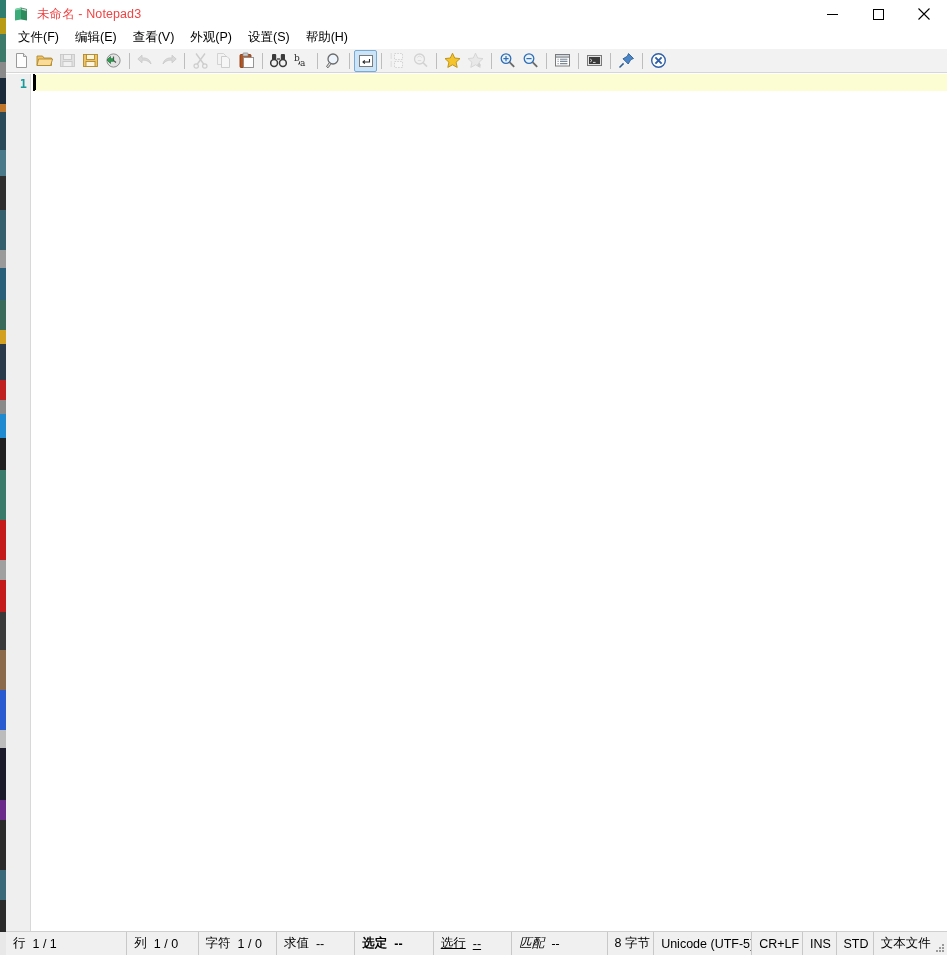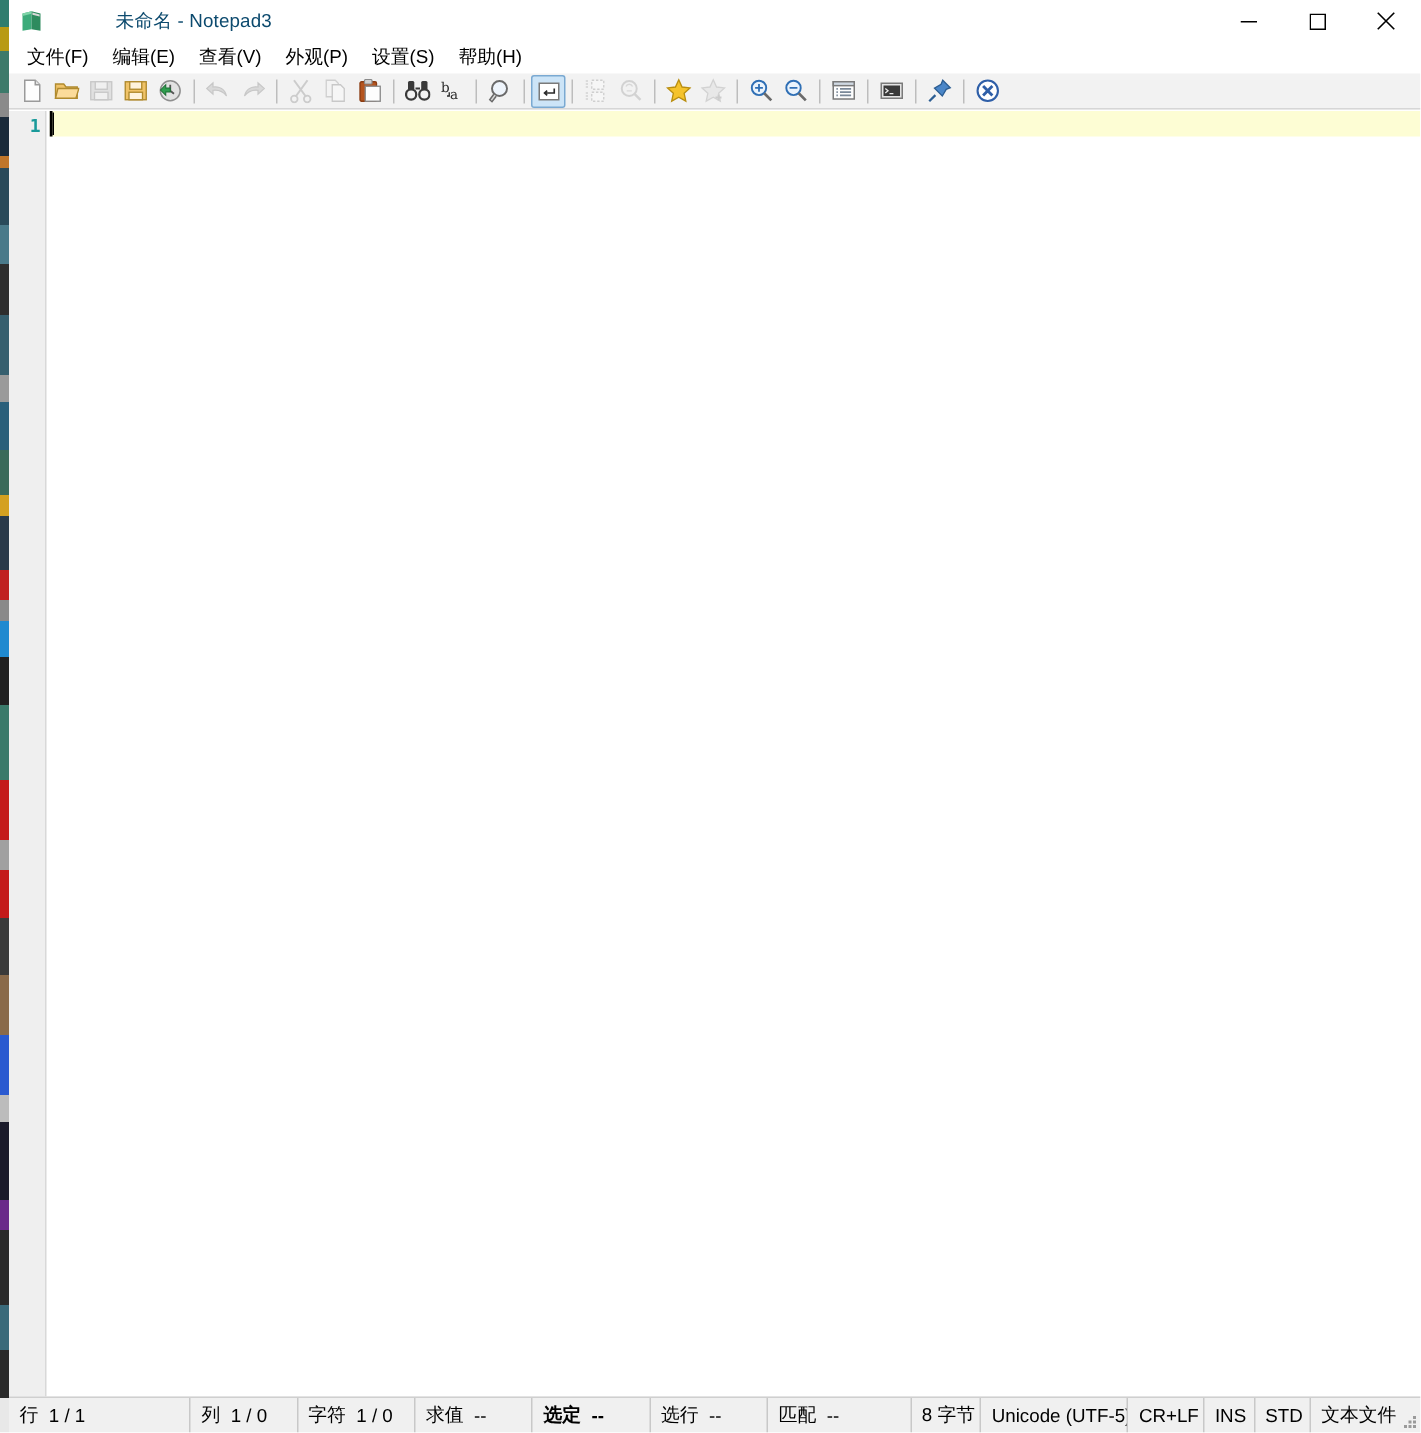--- a/index.html
+++ b/index.html
@@ -68,24 +68,23 @@
     align-items: center;
   }
   #app-icon {
     width: 16px; height: 16px;
     margin-left: 7px; margin-right: 8px;
     flex: 0 0 auto;
     position: relative;
   }
   #title-text {
     font-size: 12.5px;
-    color: #0c4a6e;
+    color: #ef4444;
     white-space: nowrap;
     letter-spacing: 0.1px;
-    margin-left: 40px;
   }
   #window-controls {
     margin-left: auto;
     display: flex;
     height: 28px;
   }
   .win-btn {
     width: 46px; height: 28px;
     display: flex;
     align-items: center;
@@ -94,21 +93,21 @@
   }
   .win-btn svg { display: block; }
 
   
   #menu-bar {
     position: absolute;
     left: 6px; top: 28px;
     width: 941px; height: 21px;
     background: #ffffff;
     display: flex;
-    align-items: center;
+    align-items: flex-end;
     padding-left: 4px;
     box-sizing: border-box;
   }
   .menu-item {
     font-size: 12.5px;
     color: #000000;
     padding: 2px 8px 3px 8px;
     white-space: nowrap;
   }
 
@@ -224,22 +223,22 @@
     box-sizing: border-box;
     overflow: hidden;
   }
   .sb-cell .lbl { margin-right: 7px; }
   .sb-cell .val { }
   #sb-line   { width: 134px; }
   #sb-col    { width: 78px;  }
   #sb-chars  { width: 86px;  }
   #sb-eval   { width: 86px;  }
   #sb-sel    { width: 86px; font-weight: bold;  }
-  #sb-sellines { width: 86px; }
-  #sb-match  { width: 105px; }
+  #sb-sellines { width: 86px; text-decoration: underline; }
+  #sb-match  { width: 105px; font-style: italic; }
   #sb-bytes  { }
   #sb-enc    { }
   #sb-eol    { }
   #sb-mode   { }
   #sb-std    { }
   #sb-ftype  { border-right: none; }
   #sb-grip {
     margin-left: auto;
     width: 14px;
     display: flex;

